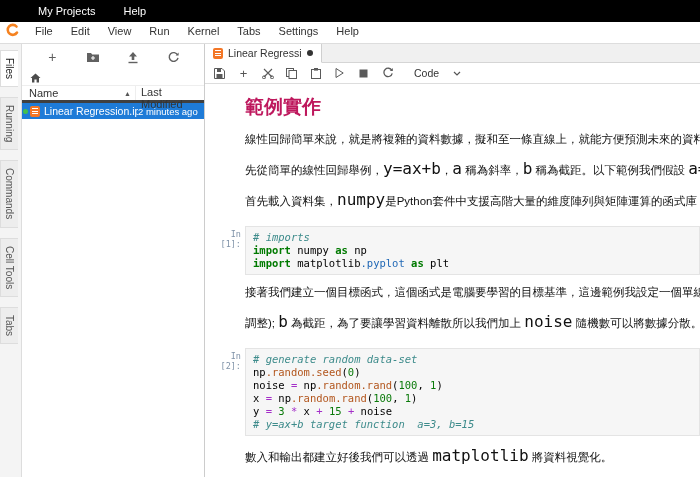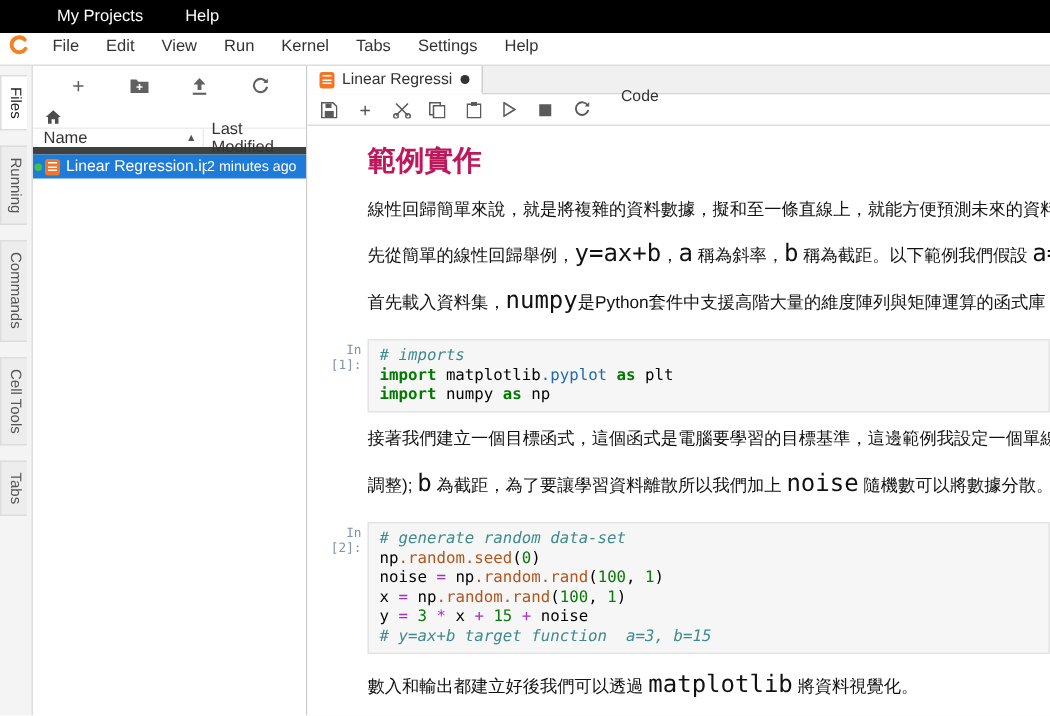--- a/index.html
+++ b/index.html
@@ -22,22 +22,22 @@
   .strip { width:22px; background:#f4f4f4; border-right:1px solid #ddd; padding-top:6px; }
   .vtab { writing-mode:vertical-rl; font-size:10px; color:#555; background:#ededed;
     border:1px solid #ddd; border-right:none; padding:7px 3px; margin-bottom:10px; cursor:pointer; }
   .vtab.active { background:#fff; color:#222; }
   
   .fpanel { width:183px; background:#fff; border-right:1px solid #ccc; font-size:11px; }
   .ftools { height:26px; display:flex; align-items:center; justify-content:space-around;
     padding:0 10px; color:#5f5f5f; }
   .ftools .ic { width:16px; height:16px; display:flex; align-items:center; justify-content:center; cursor:pointer; }
   .fcrumb { height:15px; display:flex; align-items:center; padding-left:8px; }
-  .fhead { display:flex; border-bottom:5px solid #404040; border-top:1px solid #eee;
-    color:#333; font-size:11px; height:18px; align-items:center; }
+  .fhead { display:flex; border-bottom:3px solid #404040; border-top:1px solid #eee;
+    color:#333; font-size:11px; height:18px; }
   .fhead .cname { flex:1; padding-left:7px; border-right:1px solid #eee; display:flex; align-items:center; gap:4px; height:100%; }
   .fhead .cmod { width:68px; padding-left:5px; }
   .sortarrow { font-size:7px; color:#555; margin-left:auto; margin-right:4px; }
   .frow { display:flex; align-items:center; height:16px; font-size:10.5px; cursor:pointer; }
   .frow.selected { background:#1e7bd7; color:#fff; }
   .rundot { width:5px; height:5px; border-radius:50%; background:#43c04b; margin:0 2px 0 1px; flex:none; }
   .nbicon { width:10px; height:11px; background:#f37626; border-radius:2px; margin-right:4px; flex:none;
     display:flex; flex-direction:column; justify-content:center; gap:1.5px; padding:0 2px; }
   .nbicon i { display:block; height:1px; background:#fff; }
   .frow .fname { flex:1; overflow:hidden; white-space:nowrap; }
@@ -47,21 +47,21 @@
   .tabbar { height:19px; display:flex; background:#f0f0f0; border-bottom:1px solid #d5d5d5; }
   .tab { display:flex; align-items:center; gap:5px; font-size:10.5px; color:#333;
     padding:0 8px; border-right:1px solid #cfcfcf; background:#e9e9e9; cursor:pointer; min-width:100px; }
   .tab.active { background:#fff; border-bottom:1px solid #fff; margin-bottom:-1px; }
   .tab .close { margin-left:auto; color:#777; font-size:11px; cursor:pointer; }
   .dirty { width:6px; height:6px; background:#333; border-radius:50%; margin-left:auto; }
   .nbtoolbar { height:21px; background:#fff; border-bottom:1px solid #ddd; display:flex;
     align-items:center; padding-left:7px; gap:9px; color:#555; }
   .nbtoolbar .tic { width:15px; height:15px; display:flex; align-items:center; justify-content:center;
     font-size:10px; cursor:pointer; }
-  .celltype { font-size:10.5px; color:#333; margin-left:10px; display:flex; gap:14px; align-items:center; cursor:pointer;flex-direction:column; }
+  .celltype { font-size:10.5px; color:#333; margin-left:10px; display:flex; gap:14px; align-items:center; cursor:pointer; }
   .nbscroll { flex:1; background:#fff; overflow:hidden; padding:4px 0 0 6px; }
   
   .cell { display:flex; margin-bottom:2px; }
   .prompt { width:34px; flex:none; text-align:right; padding:6px 4px 0 0;
     font-family:"DejaVu Sans Mono", monospace; font-size:8.5px; color:#7f92a8; }
   .cbody { flex:1; min-width:0; }
   .md h1 { font-size:19px; font-weight:bold; color:#be185d; margin:6px 0 12px; }
   .mdline { font-size:11.5px; color:#111; margin:0 0 12px; white-space:nowrap; overflow:hidden; }
   .mdline .seg-code { font-family:"DejaVu Sans Mono", monospace; font-size:16px; }
   .codebox { background:#f6f6f6; border:1px solid #e4e4e4; padding:4px 7px; margin:3px 0 8px;
@@ -232,22 +232,22 @@
               <div class="mdline"><span class="seg-t">線性回歸簡單來說，就是將複雜的資料數據，擬和至一條直線上，就能方便預測未來的資料。</span></div>
               <div class="mdline"><span class="seg-t">先從簡單的線性回歸舉例，</span><span class="seg-code">y=ax+b</span><span class="seg-t">，</span><span class="seg-code">a</span><span class="seg-t"> 稱為斜率，</span><span class="seg-code">b</span><span class="seg-t"> 稱為截距。以下範例我們假設 </span><span class="seg-code">a=3 b=15</span></div>
               <div class="mdline"><span class="seg-t">首先載入資料集，</span><span class="seg-code">numpy</span><span class="seg-t">是Python套件中支援高階大量的維度陣列與矩陣運算的函式庫，此外也針對陣列運算提供大量的數學函式，另</span></div>
             </div>
           </div>
           <div class="cell">
             <div class="prompt">In [1]:</div>
             <div class="cbody">
               <div class="codebox">
                 <div class="cl"><span class="tk-com"># imports</span></div>
+                <div class="cl"><span class="tk-kw">import</span><span class="tk-pl"> numpy </span><span class="tk-kw">as</span><span class="tk-pl"> np</span></div>
                 <div class="cl"><span class="tk-kw">import</span><span class="tk-pl"> matplotlib</span><span class="tk-prop">.pyplot</span><span class="tk-pl"> </span><span class="tk-kw">as</span><span class="tk-pl"> plt</span></div>
-                <div class="cl"><span class="tk-kw">import</span><span class="tk-pl"> numpy </span><span class="tk-kw">as</span><span class="tk-pl"> np</span></div>
               </div>
             </div>
           </div>
           <div class="cell">
             <div class="prompt"></div>
             <div class="cbody md">
               <div class="mdline"><span class="seg-t">接著我們建立一個目標函式，這個函式是電腦要學習的目標基準，這邊範例我設定一個單線性的線條 </span></div>
               <div class="mdline"><span class="seg-t">調整); </span><span class="seg-code">b</span><span class="seg-t"> 為截距，為了要讓學習資料離散所以我們加上 </span><span class="seg-code">noise</span><span class="seg-t"> 隨機數可以將數據分散。最後我們建立100個0-1之間的隨機數作為我們的</span></div>
             </div>
           </div>

